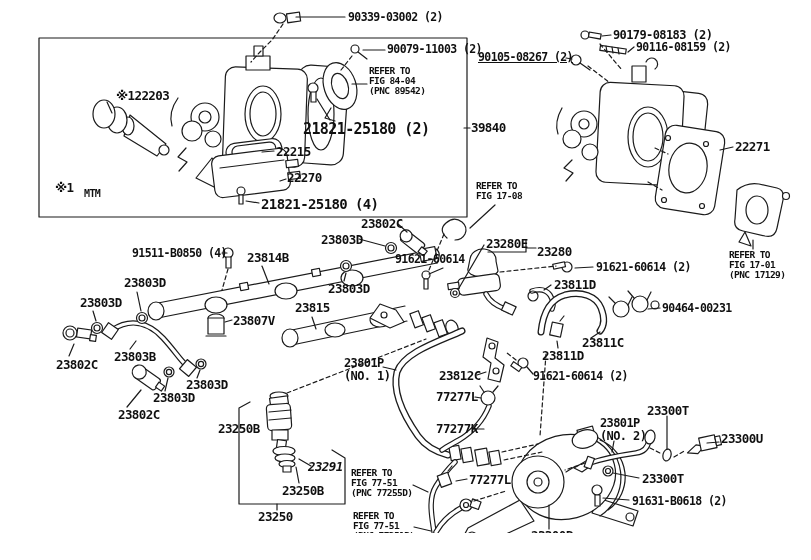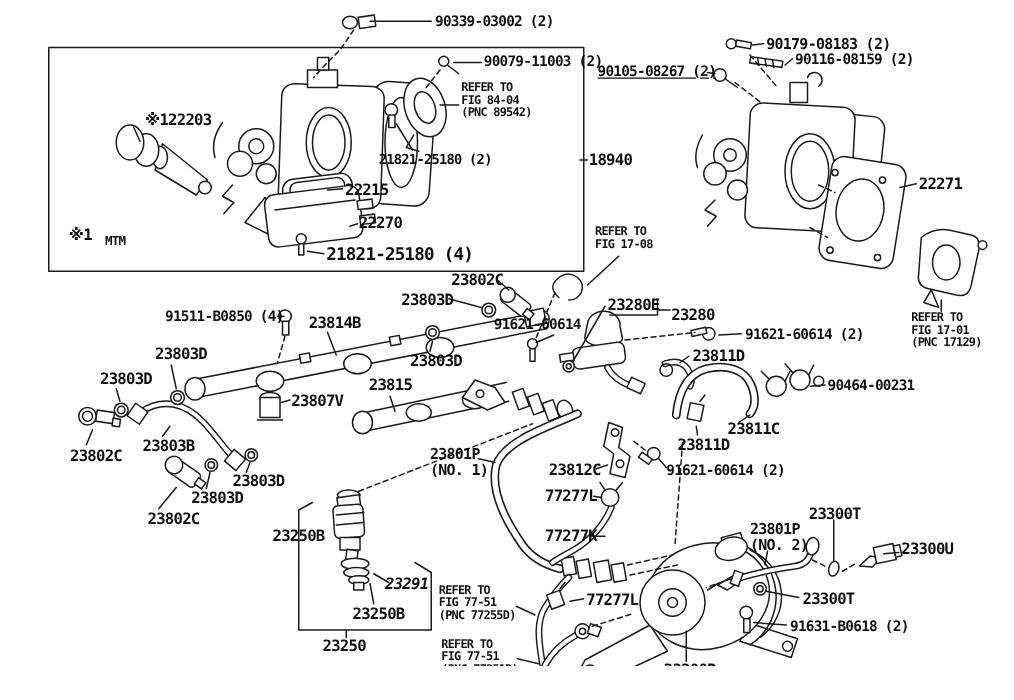--- a/index.html
+++ b/index.html
@@ -434,22 +434,22 @@
     <path d="M516,360 L507,353"></path>
   </g>
 </svg>
 
 <div id="labels">
       <div class="lbl" style="left: 348px; top: 11px; font-size: 11.5px;">90339-03002 (2)</div>
       <div class="lbl" style="left: 387px; top: 43px; font-size: 11.5px; text-align: center;">90079-11003 (2)</div>
       <div class="lbl" style="left: 369px; top: 66px; font-size: 9.5px;">REFER TO
 FIG 84-04
 (PNC 89542)</div>
-      <div class="lbl" style="left: 303px; top: 122px; font-size: 11px;">21821-25180 (2)</div>
-      <div class="lbl" style="left: 471px; top: 121px; font-size: 12.5px;">18940</div>
+      <div class="lbl" style="left: 303px; top: 122px; font-size: 15px;">21821-25180 (2)</div>
+      <div class="lbl" style="left: 471px; top: 121px; font-size: 12.5px;">39840</div>
       <div class="lbl" style="left: 478px; top: 51px; font-size: 11.5px; text-decoration: underline;">90105-08267 (2)</div>
       <div class="lbl" style="left: 613px; top: 29px; font-size: 12px;">90179-08183 (2)</div>
       <div class="lbl" style="left: 636px; top: 41px; font-size: 11.5px; text-align: center;">90116-08159 (2)</div>
       <div class="lbl" style="left: 735px; top: 140px; font-size: 12.5px;">22271</div>
       <div class="lbl" style="left: 72px; top: 89px; font-size: 12.5px; margin-left: 44px;">※122203</div>
       <div class="lbl" style="left: 276px; top: 145px; font-size: 12.5px;">22215</div>
       <div class="lbl" style="left: 287px; top: 171px; font-size: 12.5px;">22270</div>
       <div class="lbl" style="left: 55px; top: 181px; font-size: 12.5px;">※1</div>
       <div class="lbl" style="left: 84px; top: 189px; font-size: 10px;">MTM</div>
       <div class="lbl" style="left: 261px; top: 197px; font-size: 14px;">21821-25180 (4)</div>

